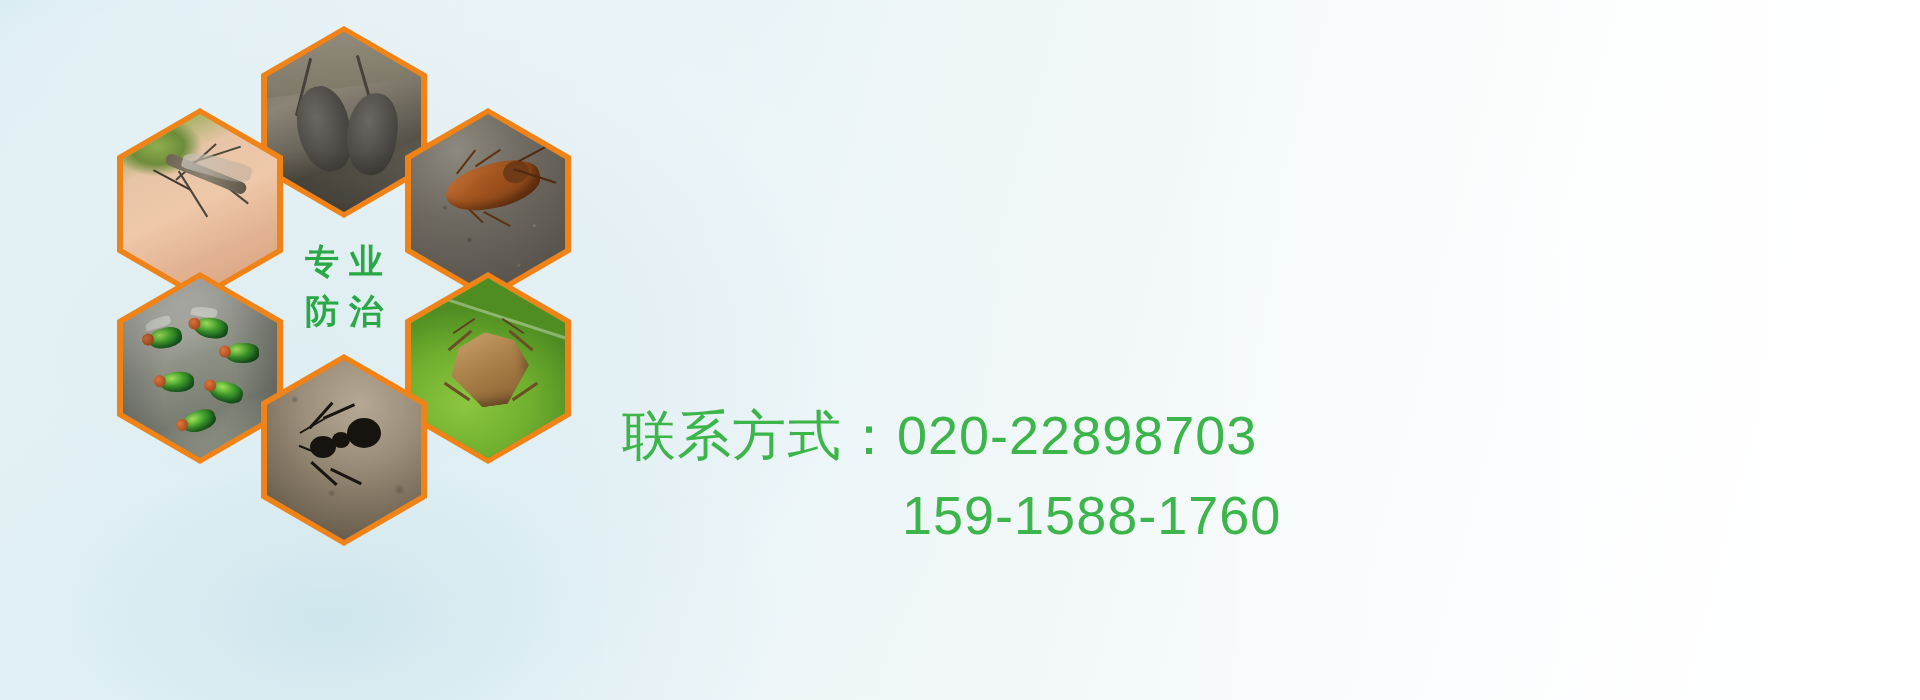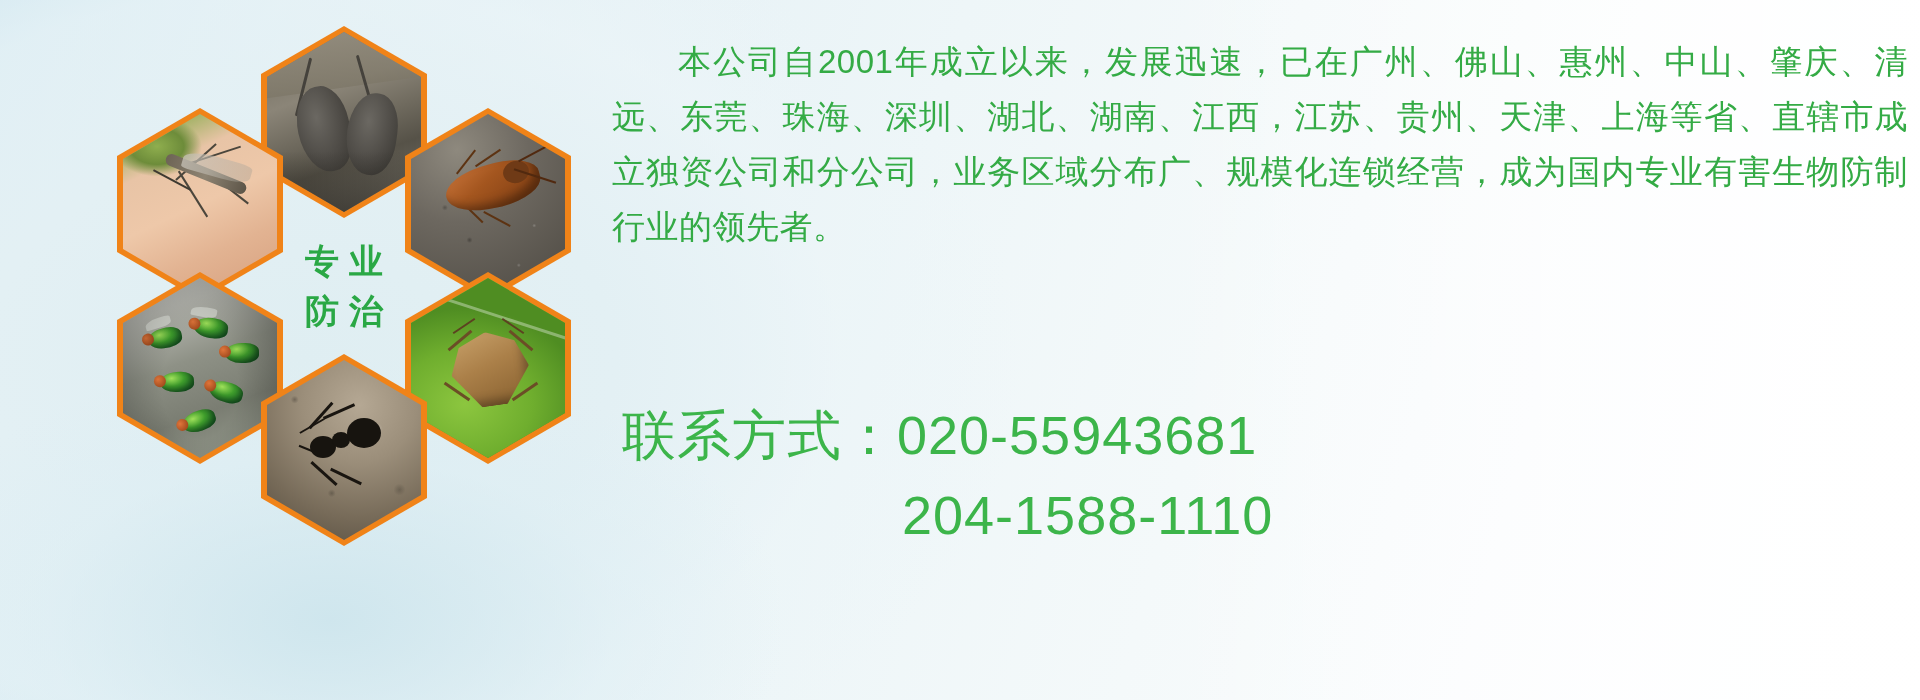--- a/index.html
+++ b/index.html
@@ -395,24 +395,21 @@
           <div class="seg s2"></div>
           <div class="seg s3"></div>
         </div>
       </div>
     </div>
 
   </div>
 
   <div id="content">
 
-    <div id="intro">
-      <p>本公司自2001年成立以来，发展迅速，已在广州、佛山、惠州、中山、肇庆、清远、东莞、珠海、深圳、湖北、湖南、江西，江苏、贵州、天津、上海等省、直辖市成立独资公司和分公司，业务区域分布广、规模化连锁经营，成为国内专业有害生物防制行业的领先者。</p>
-    </div>
 
     <div id="contact">
-      <div class="contact-line l1">联系方式：020-55943681</div>
-      <div class="contact-line l2">204-1588-1110</div>
+      <div class="contact-line l1">联系方式：020-22898703</div>
+      <div class="contact-line l2">159-1588-1760</div>
     </div>
 
   </div>
 
 </div>
 
 </body></html>

